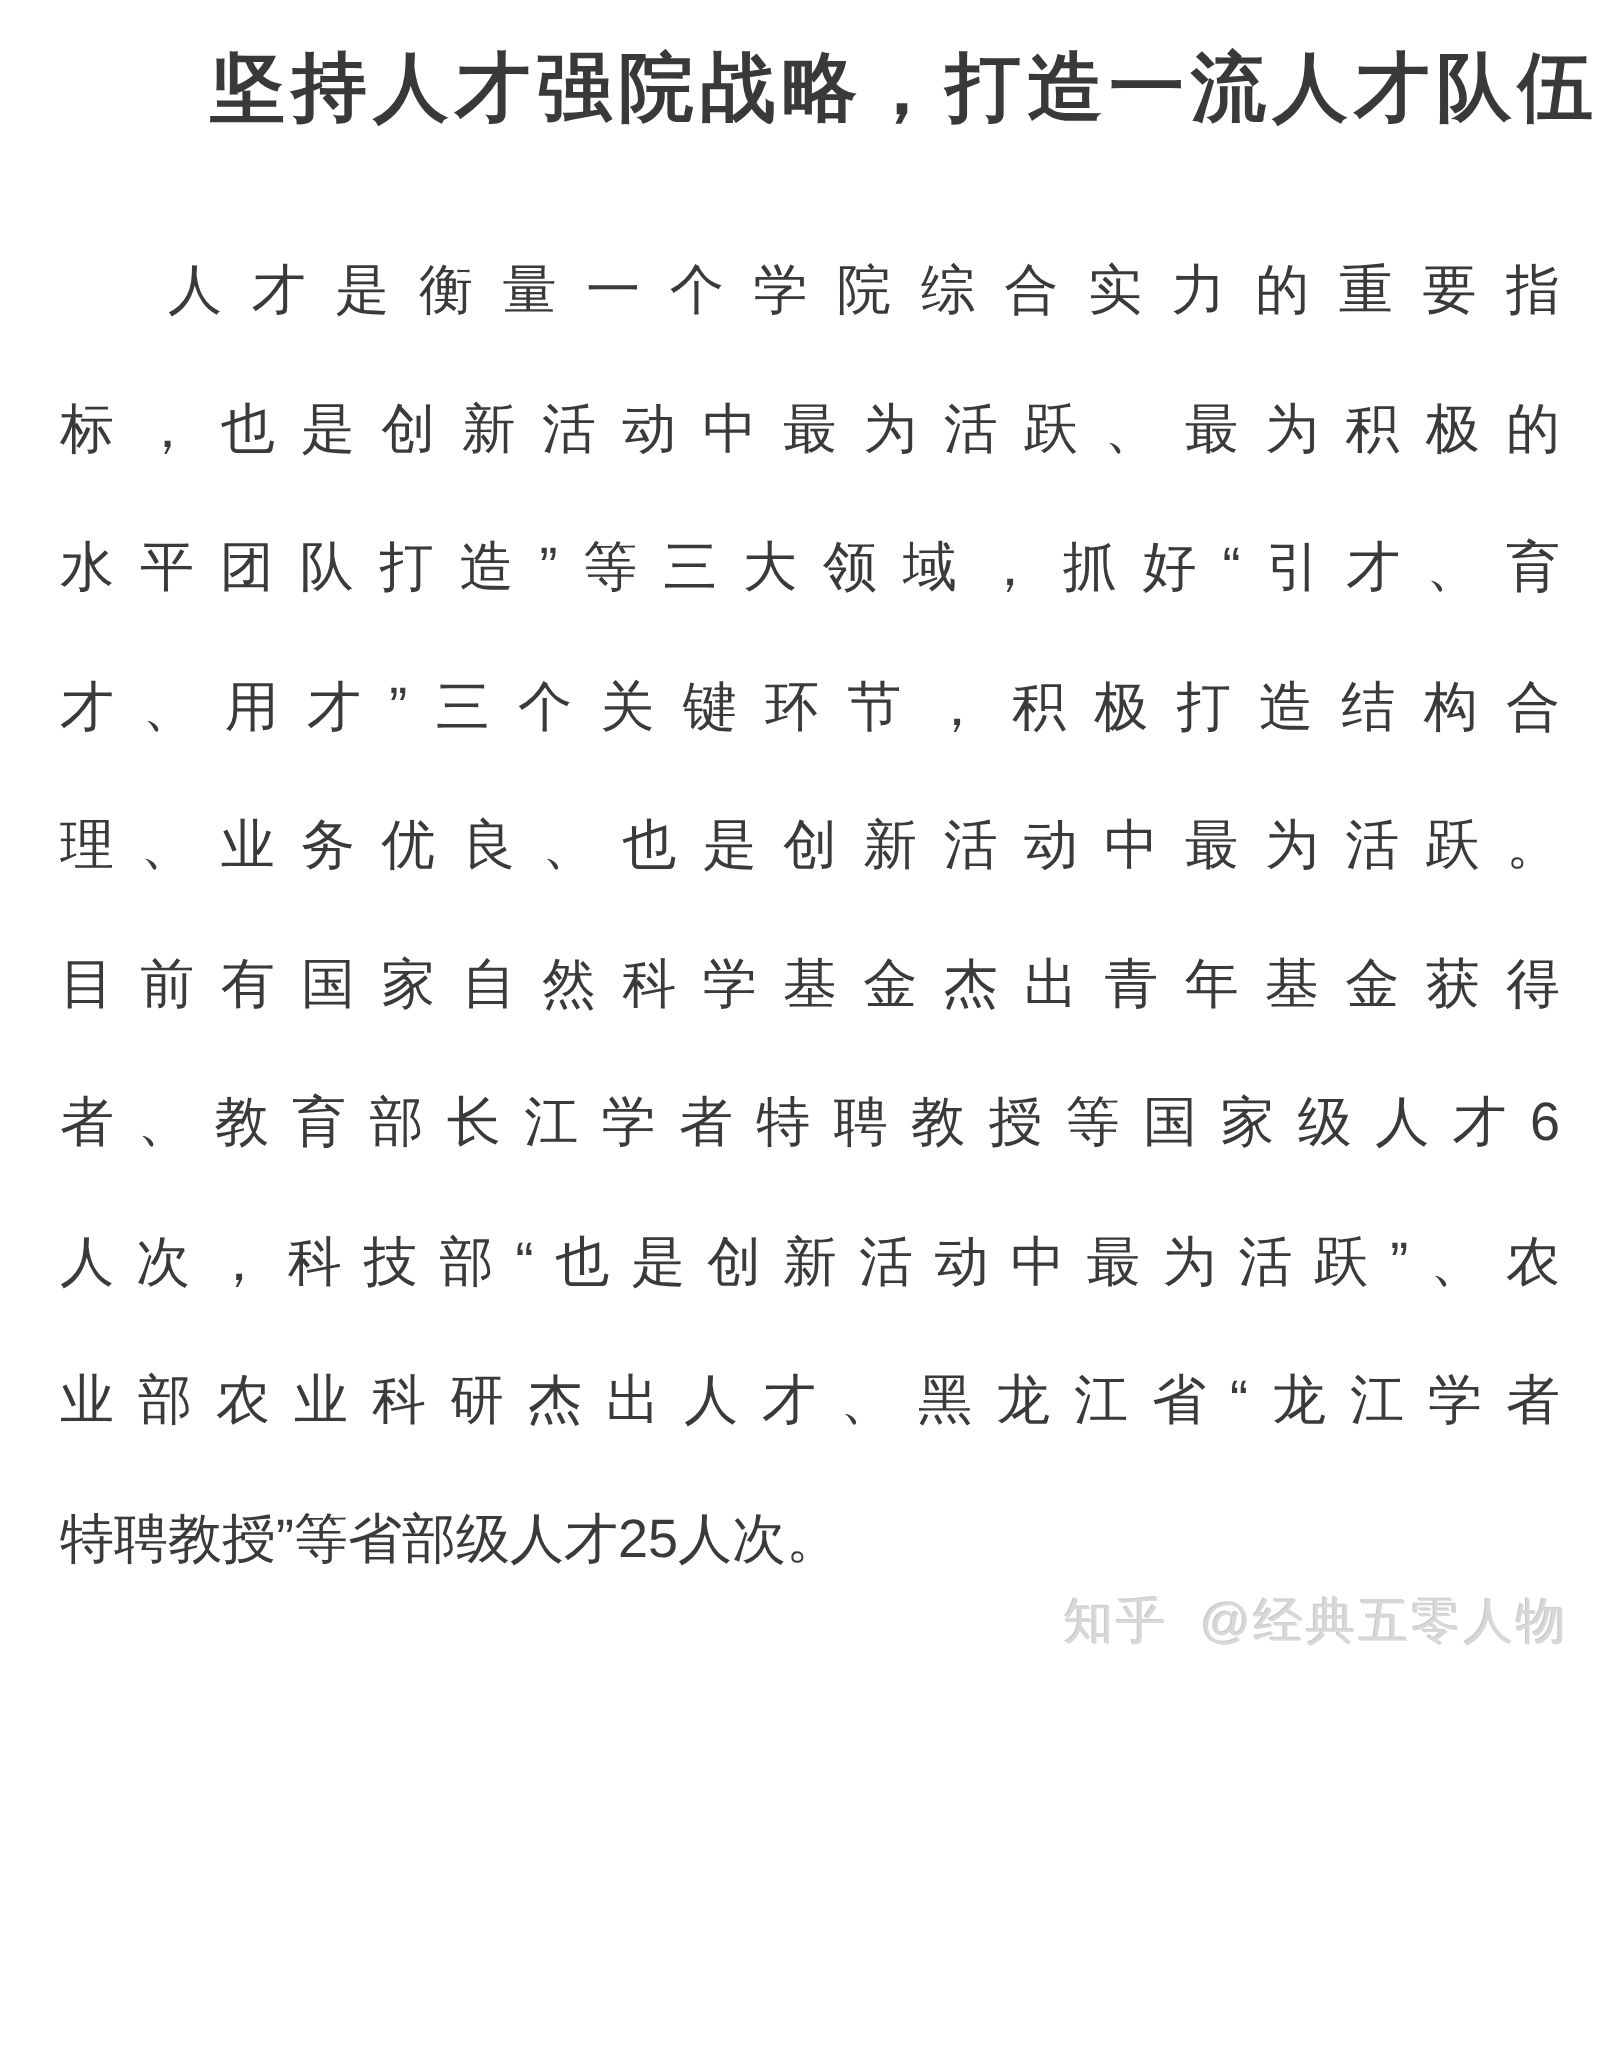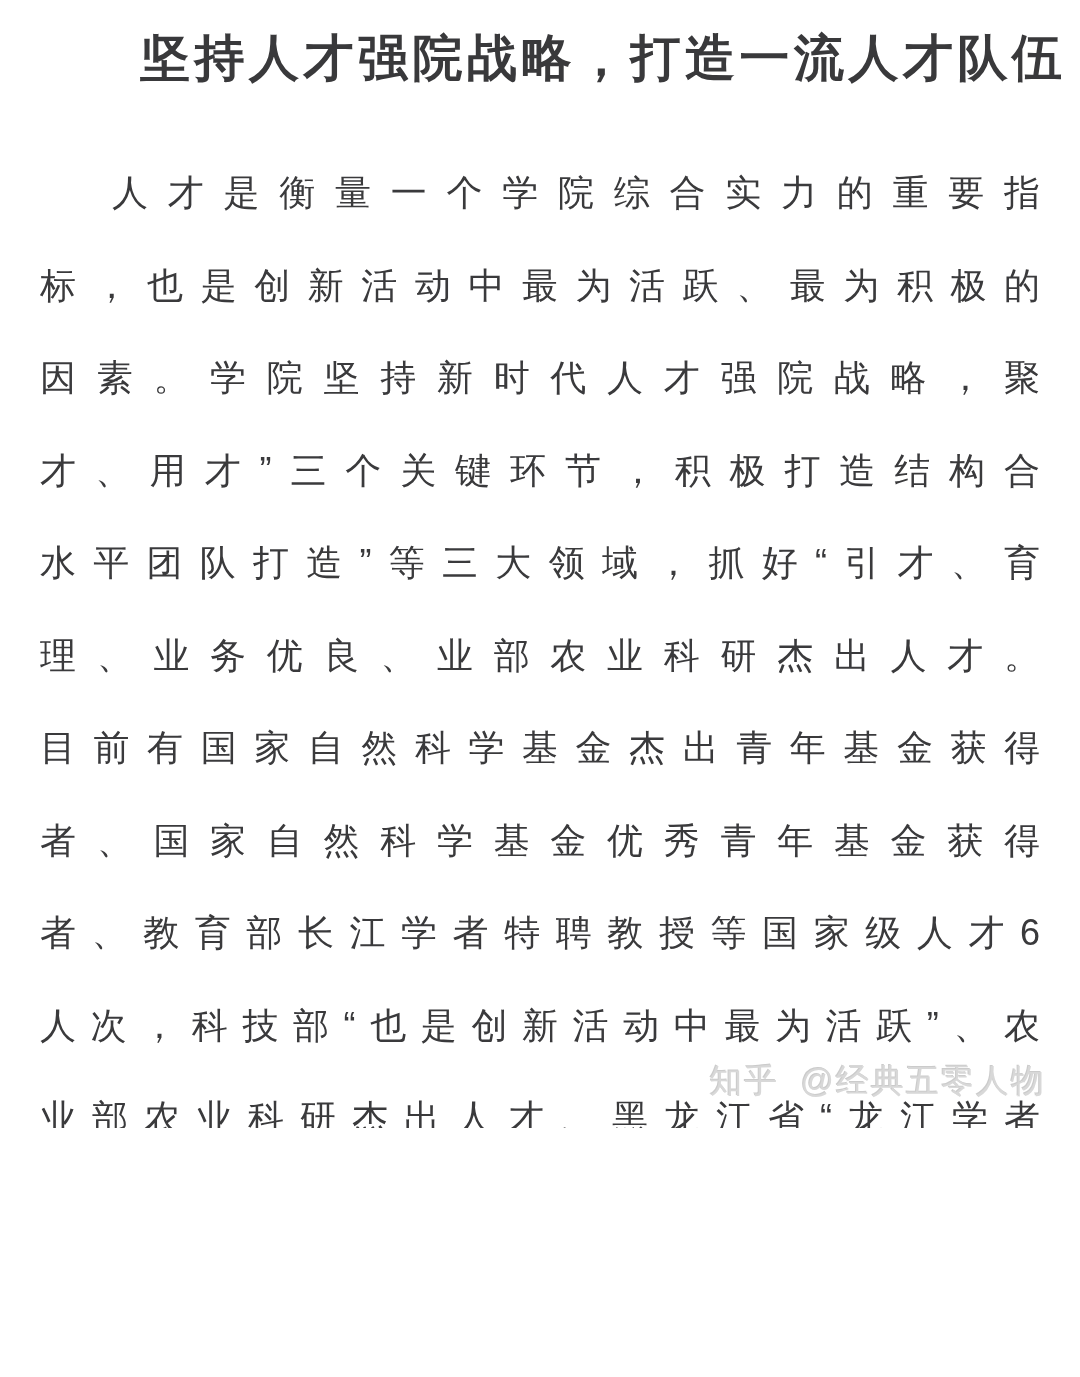--- a/index.html
+++ b/index.html
@@ -61,26 +61,24 @@
 </style>
 </head>
 <body>
 
 <div class="page">
   <div class="content">
     <h1 class="title">坚持人才强院战略，打造一流人才队伍</h1>
     <div class="paragraph">
         <div class="para-line first">人才是衡量一个学院综合实力的重要指</div>
         <div class="para-line">标，也是创新活动中最为活跃、最为积极的</div>
-        <div class="para-line">因素。学院坚持新时代人才强院战略，聚</div>
+        <div class="para-line">水平团队打造”等三大领域，抓好“引才、育</div>
         <div class="para-line">才、用才”三个关键环节，积极打造结构合</div>
-        <div class="para-line">水平团队打造”等三大领域，抓好“引才、育</div>
-        <div class="para-line">理、业务优良、业部农业科研杰出人才。</div>
+        <div class="para-line">理、业务优良、也是创新活动中最为活跃。</div>
         <div class="para-line">目前有国家自然科学基金杰出青年基金获得</div>
-        <div class="para-line">者、国家自然科学基金优秀青年基金获得</div>
         <div class="para-line">者、教育部长江学者特聘教授等国家级人才6</div>
         <div class="para-line">人次，科技部“也是创新活动中最为活跃”、农</div>
         <div class="para-line">业部农业科研杰出人才、黑龙江省“龙江学者</div>
         <div class="para-line last">特聘教授”等省部级人才25人次。</div>
       </div>
   </div>
   <div class="watermark">
     <span class="wm-part">知乎</span>
     <span class="wm-part">@经典五零人物</span>
   </div>

